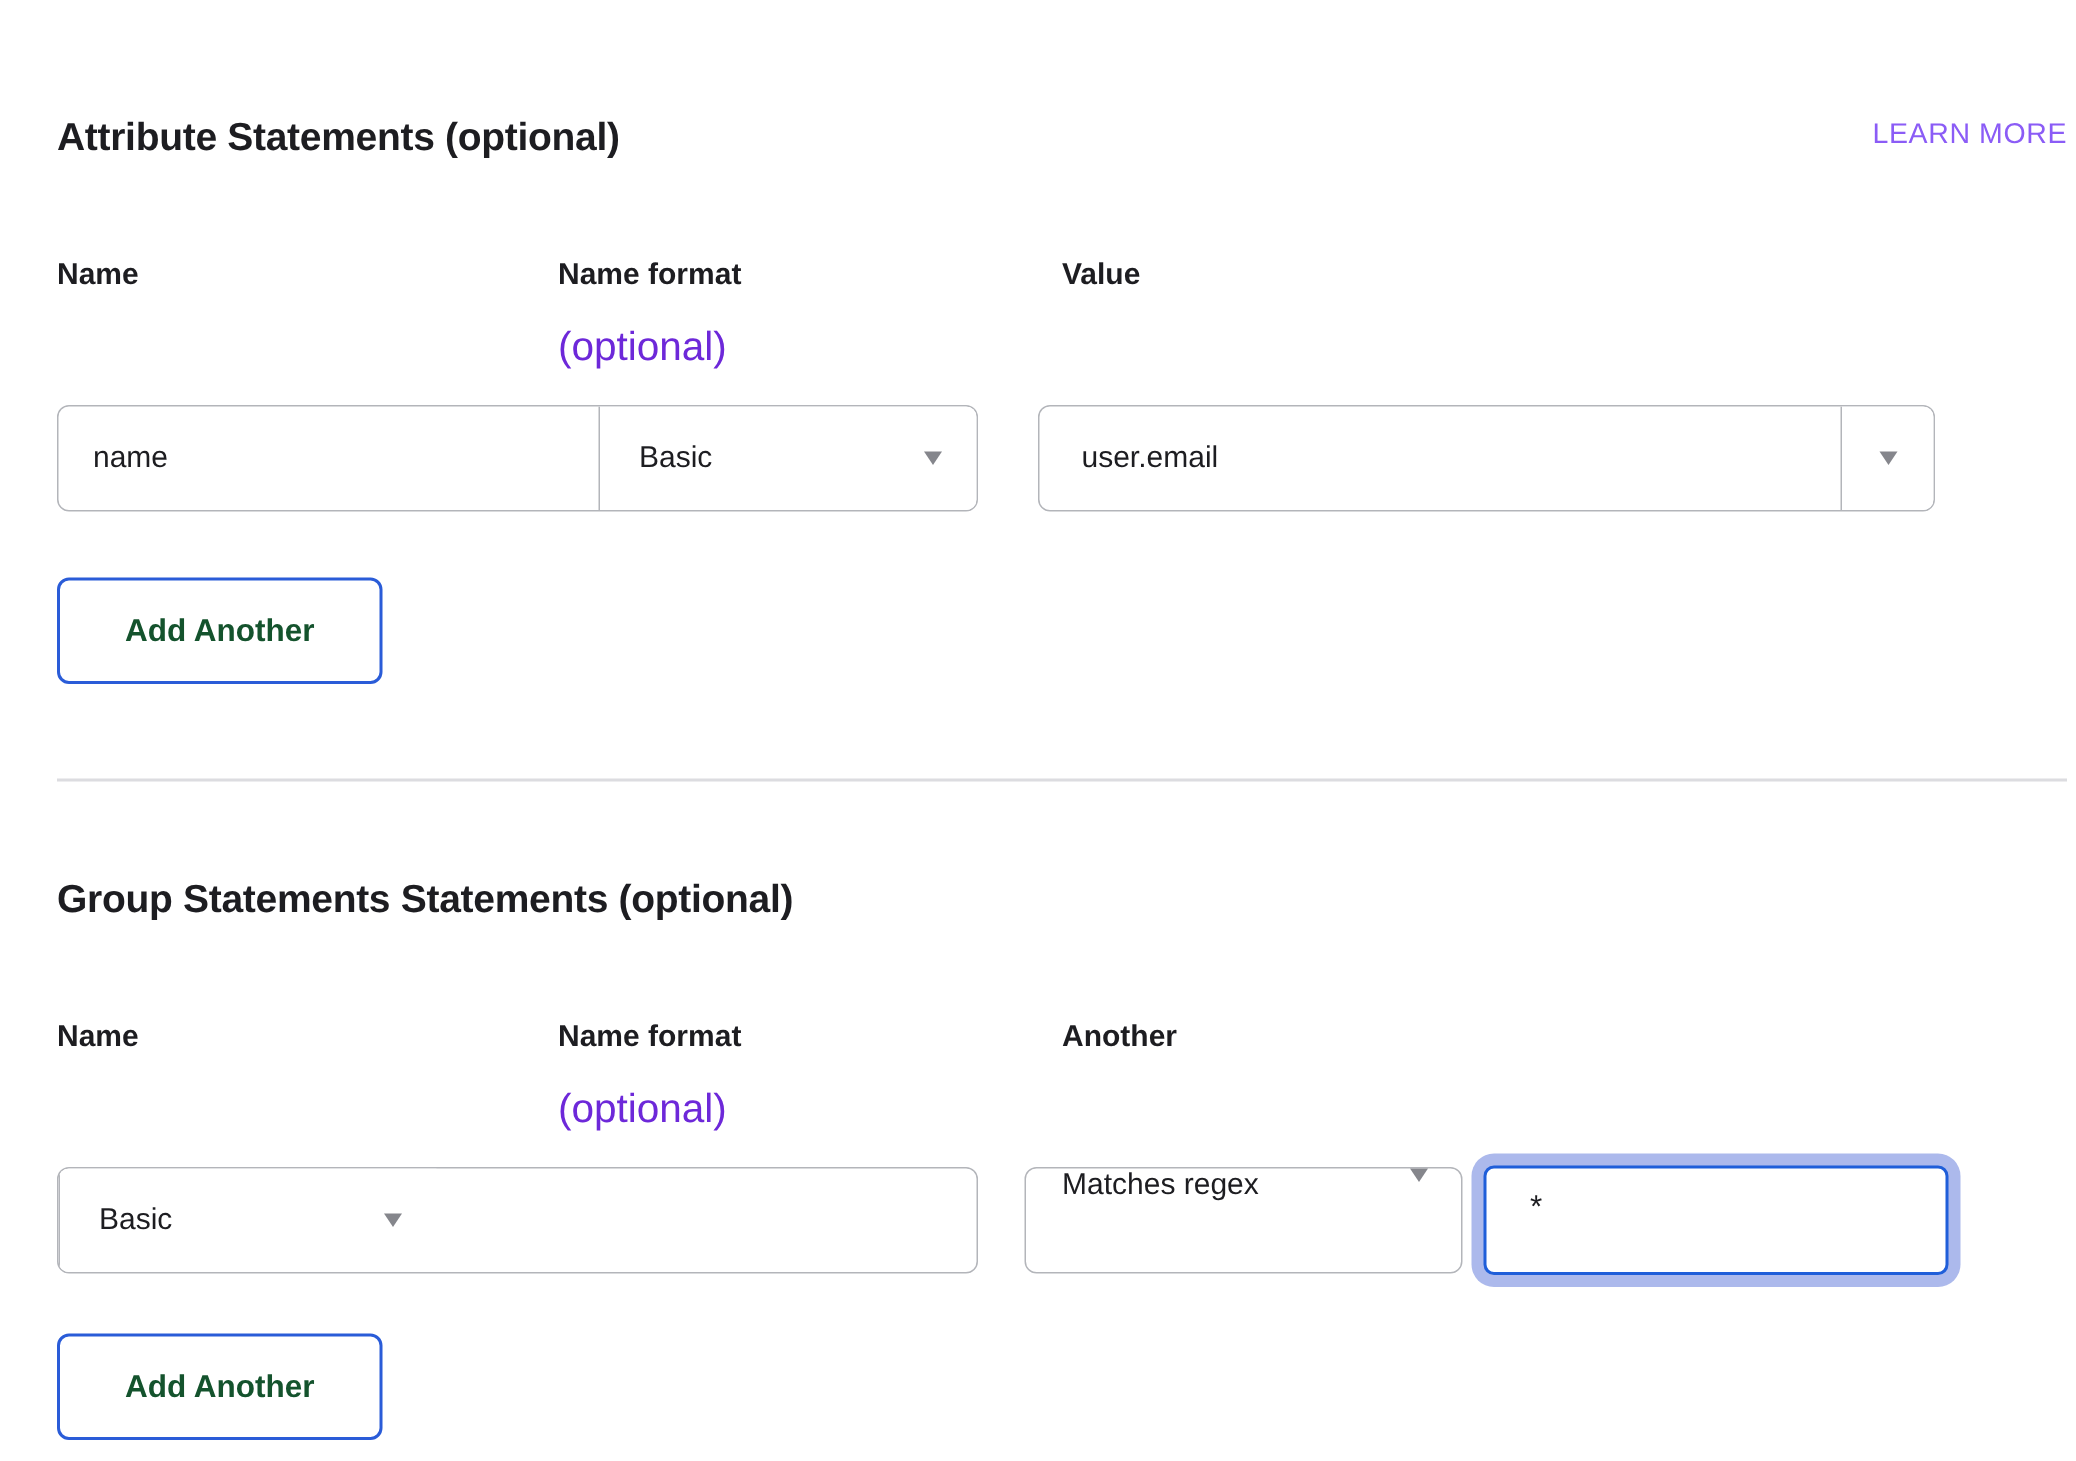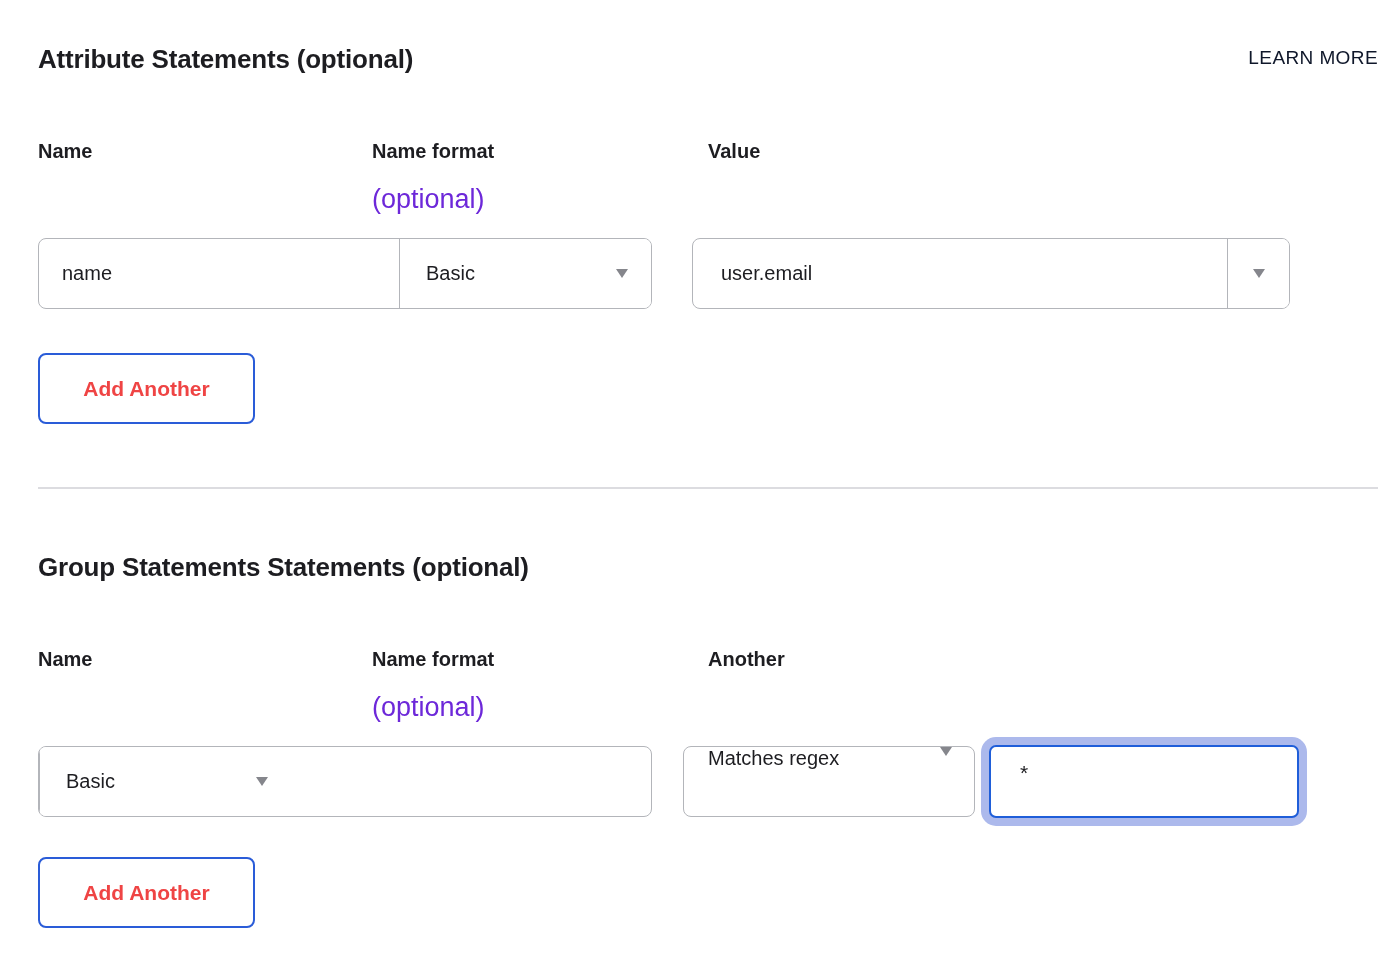--- a/index.html
+++ b/index.html
@@ -3,32 +3,32 @@
 <meta charset="utf-8">
 <style>
   * { box-sizing: border-box; margin: 0; padding: 0; }
   html, body { background: #ffffff; }
   body {
     width: 1384px; height: 974px;
     font-family: "Liberation Sans", sans-serif;
     color: #1d1d21;
     overflow: hidden;
   }
-  .wrap { padding: 42px 0 0 38px; width: 1280px; height: 974px; }
+  .wrap { padding: 74px 0 0 38px; width: 1280px; height: 974px; }
   .content { width: 1340px; }
 
   .section-header {
     display: flex; justify-content: space-between; align-items: flex-start;
   }
   .section-title {
     font-size: 26px; font-weight: 700; letter-spacing: -0.2px; line-height: 34px;
     color: #1d1d21;
   }
   .learn-more {
-    font-size: 19px; color: #0f172a; letter-spacing: 0.4px;
+    font-size: 19px; color: #8b5cf6; letter-spacing: 0.4px;
     text-decoration: none; margin-top: 5px; cursor: pointer;
   }
 
   .labels {
     display: grid; grid-template-columns: 334px 336px 1fr;
     margin-top: 63px; height: 99px;
   }
   .col-label { font-size: 20px; font-weight: 700; line-height: 24px; color: #1d1d21; }
   .col-sub { font-size: 27px; color: #6d28d9; margin-top: 24px; line-height: 24px; }
 
@@ -73,21 +73,21 @@
     background: transparent; min-width: 0;
   }
   .arrow-cell {
     width: 61px; display: flex; align-items: center; justify-content: center;
     cursor: pointer; background: #fff;
   }
 
   .add-btn {
     margin-top: 44px; width: 217px; height: 71px;
     background: #fff; border: 2px solid #2a5cd8; border-radius: 8px;
-    color: #ef4444; font-size: 21px; font-weight: 700;
+    color: #14532d; font-size: 21px; font-weight: 700;
     font-family: "Liberation Sans", sans-serif; cursor: pointer;
   }
   .add-btn.second { margin-top: 40px; }
 
   .hr { margin-top: 63px; width: 1340px; border-top: 2px solid #dcdce0; }
   .section2-title { margin-top: 61px; }
 
   .filter-select {
     margin-left: 31px; width: 292px;
     border: 1px solid #b3b5ba; border-radius: 8px;

